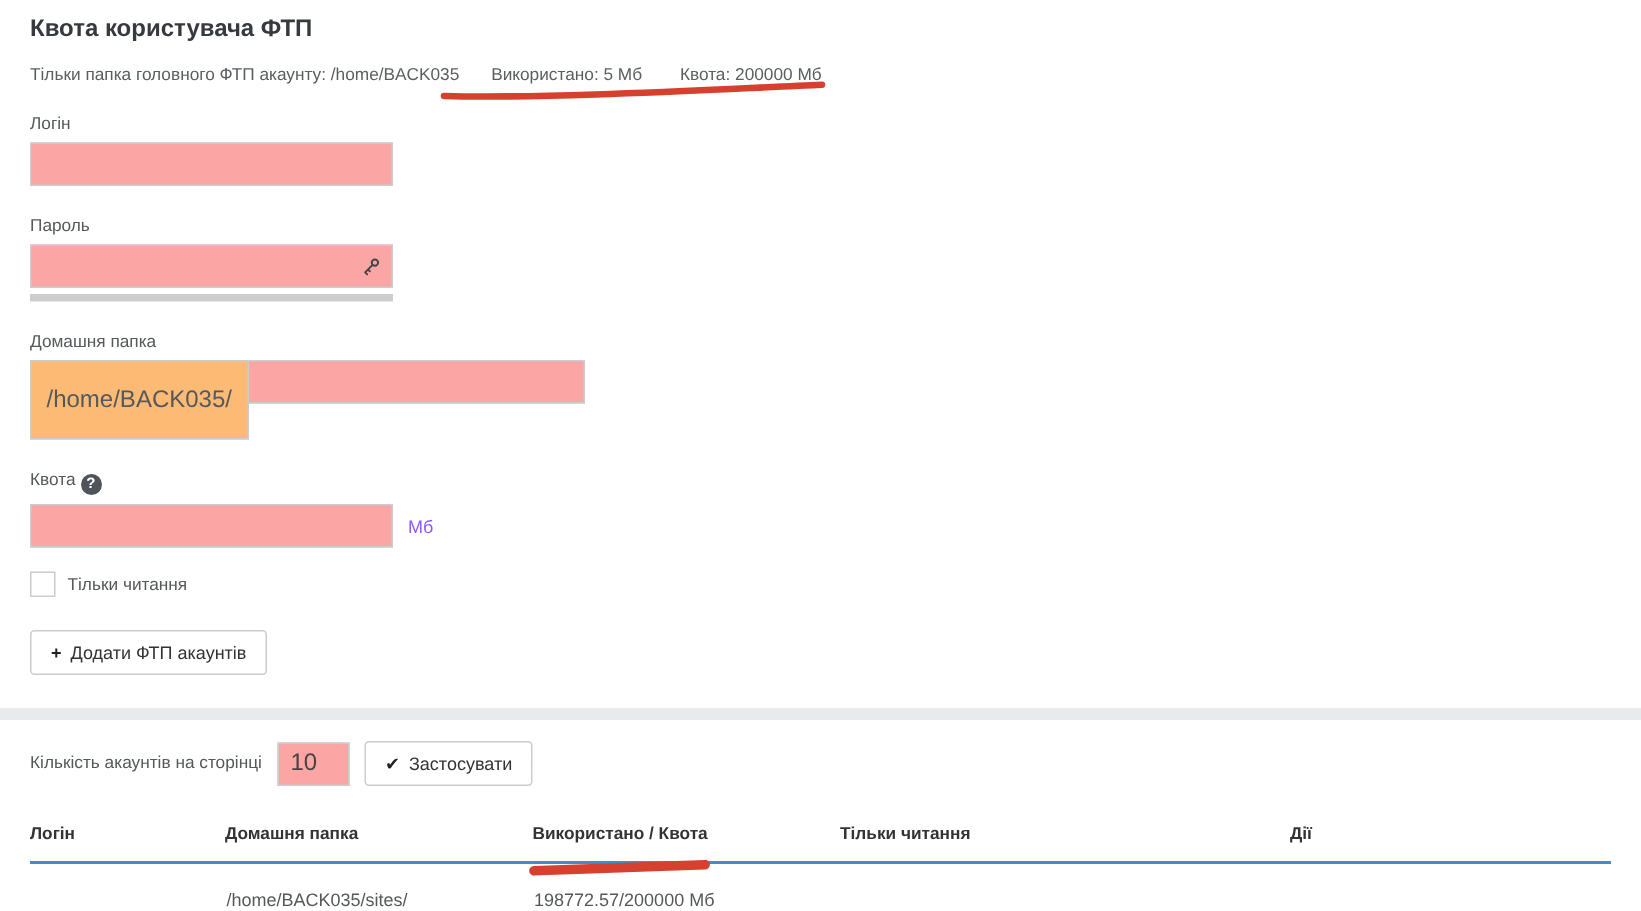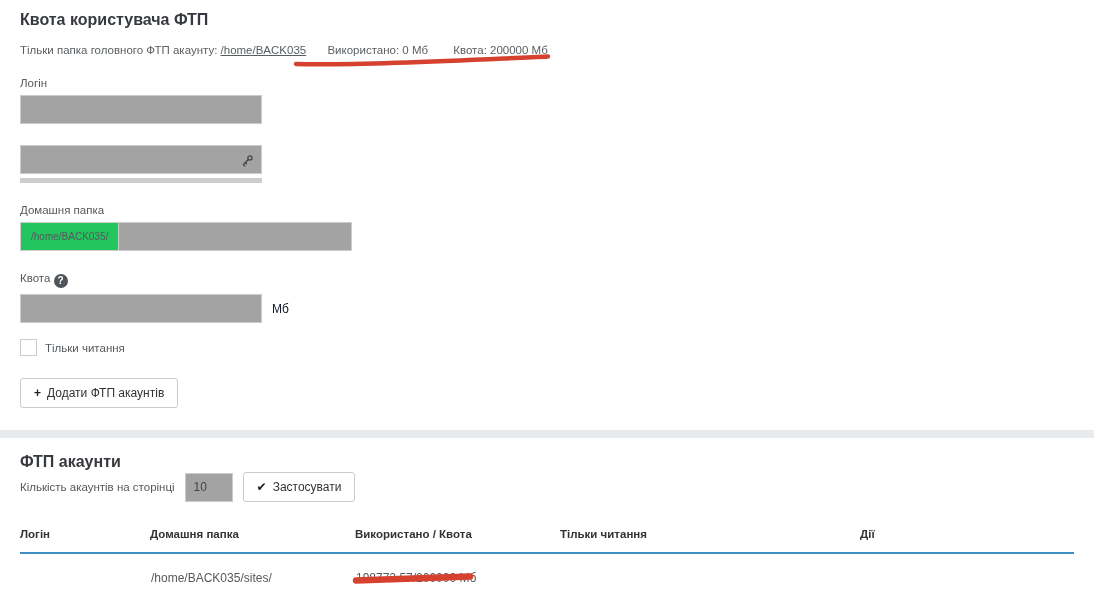--- a/index.html
+++ b/index.html
@@ -10,44 +10,44 @@
     font-family: "Liberation Sans", "DejaVu Sans", sans-serif;
     color: #55595c;
     position: relative;
     overflow: hidden;
   }
   .section-top { padding: 10px 20px 0 20px; position: relative; }
   .page-title {
     margin: 0; font-size: 16px; font-weight: bold; color: #36393d; line-height: 20px;
   }
   .summary-row { margin-top: 14px; font-size: 11.5px; color: #5a5e61; }
-  .summary-row .val { color: #5a5e61; text-decoration: underline; }
+  .summary-row .val { color: #5a5e61; }
   .summary-used { margin-left: 18px; }
   .summary-quota { margin-left: 22px; }
 
   .form-group { margin-top: 21px; }
   .field-label { display: block; font-size: 11.5px; color: #55595c; margin-bottom: 6px; }
   .text-input {
-    width: 242px; height: 29px; border: 1px solid #ccc; background: #a3a3a3;
-    font-size: 12px; color: #444; padding: 0 8px; outline: none; border-radius: 0;
+    width: 242px; height: 29px; border: 1px solid #ccc; background: #fca5a5;
+    font-size: 16px; color: #444; padding: 0 8px; outline: none; border-radius: 0;
     font-family: "Liberation Sans", "DejaVu Sans", sans-serif;
   }
   .password-wrap { position: relative; width: 242px; }
   .password-wrap .key-ico { position: absolute; right: 8px; top: 8px; }
   .strength-bar { width: 242px; height: 5px; background: #cdcdcd; margin-top: 4px; }
 
   .input-group { display: flex; width: 332px; }
   .input-prefix {
-    border: 1px solid #ccc; background: #22c55e; color: #55595c;
-    font-size: 10px; line-height: 27px; padding: 0 10px; white-space: nowrap;
+    border: 1px solid #ccc; background: #fdba74; color: #55595c;
+    font-size: 16px; line-height: 27px; padding: 12px 10px; white-space: nowrap;
   }
   .input-group .text-input { flex: 1; margin-left: -1px; width: auto; }
 
   .quota-row { display: flex; align-items: center; }
-  .unit-label { font-size: 12px; color: #0f172a; margin-left: 10px; }
+  .unit-label { font-size: 12px; color: #8b5cf6; margin-left: 10px; }
 
   .help-icon {
     display: inline-block; width: 14px; height: 14px; border-radius: 50%;
     background: #4e545a; color: #fff; font-size: 10px; line-height: 14px;
     text-align: center; font-weight: bold; vertical-align: -2px;
   }
 
   .checkbox-row { margin-top: 16px; display: flex; align-items: center; }
   input[type="checkbox"] {
     appearance: none; -webkit-appearance: none;
@@ -85,30 +85,31 @@
 </style>
 </head>
 <body>
 
 <div class="section-top">
   <h1 class="page-title">Квота користувача ФТП</h1>
 
   <div class="summary-row">
     <span>Тільки папка головного ФТП акаунту:</span>
     <span class="val">/home/BACK035</span>
-    <span class="summary-used">Використано: 0 Мб</span>
+    <span class="summary-used">Використано: 5 Мб</span>
     <span class="summary-quota">Квота: 200000 Мб</span>
   </div>
 
   <div class="form-group">
     <label class="field-label">Логін</label>
     <input type="text" class="text-input" style="">
   </div>
 
   <div class="form-group">
+    <label class="field-label">Пароль</label>
     <div class="password-wrap">
       <input type="text" class="text-input" style="">
       <span class="key-ico">
         <svg width="13" height="13" viewBox="0 0 24 24" fill="none" stroke="#444" stroke-width="2.4" stroke-linecap="round">
           <circle cx="16.5" cy="7.5" r="3.9"></circle>
           <path d="M13.7 10.3 L4.5 19.5 M4.5 19.5 L7 22 M8 16 L10.3 18.3"></path>
         </svg>
       </span>
     </div>
     <div class="strength-bar"></div>
@@ -140,21 +141,20 @@
 
   <button class="btn submit-btn">
     <span class="glyph">+</span>
     <span>Додати ФТП акаунтів</span>
   </button>
 </div>
 
 <div class="section-separator"></div>
 
 <div class="section-bottom">
-  <h1 class="page-title">ФТП акаунти</h1>
 
   <div class="controls-row">
     <label class="field-label">Кількість акаунтів на сторінці</label>
     <input type="text" class="text-input per-page-input" value="10" style="">
     <button class="btn apply-btn">
       <span class="glyph">✔</span>
       <span>Застосувати</span>
     </button>
   </div>
 

